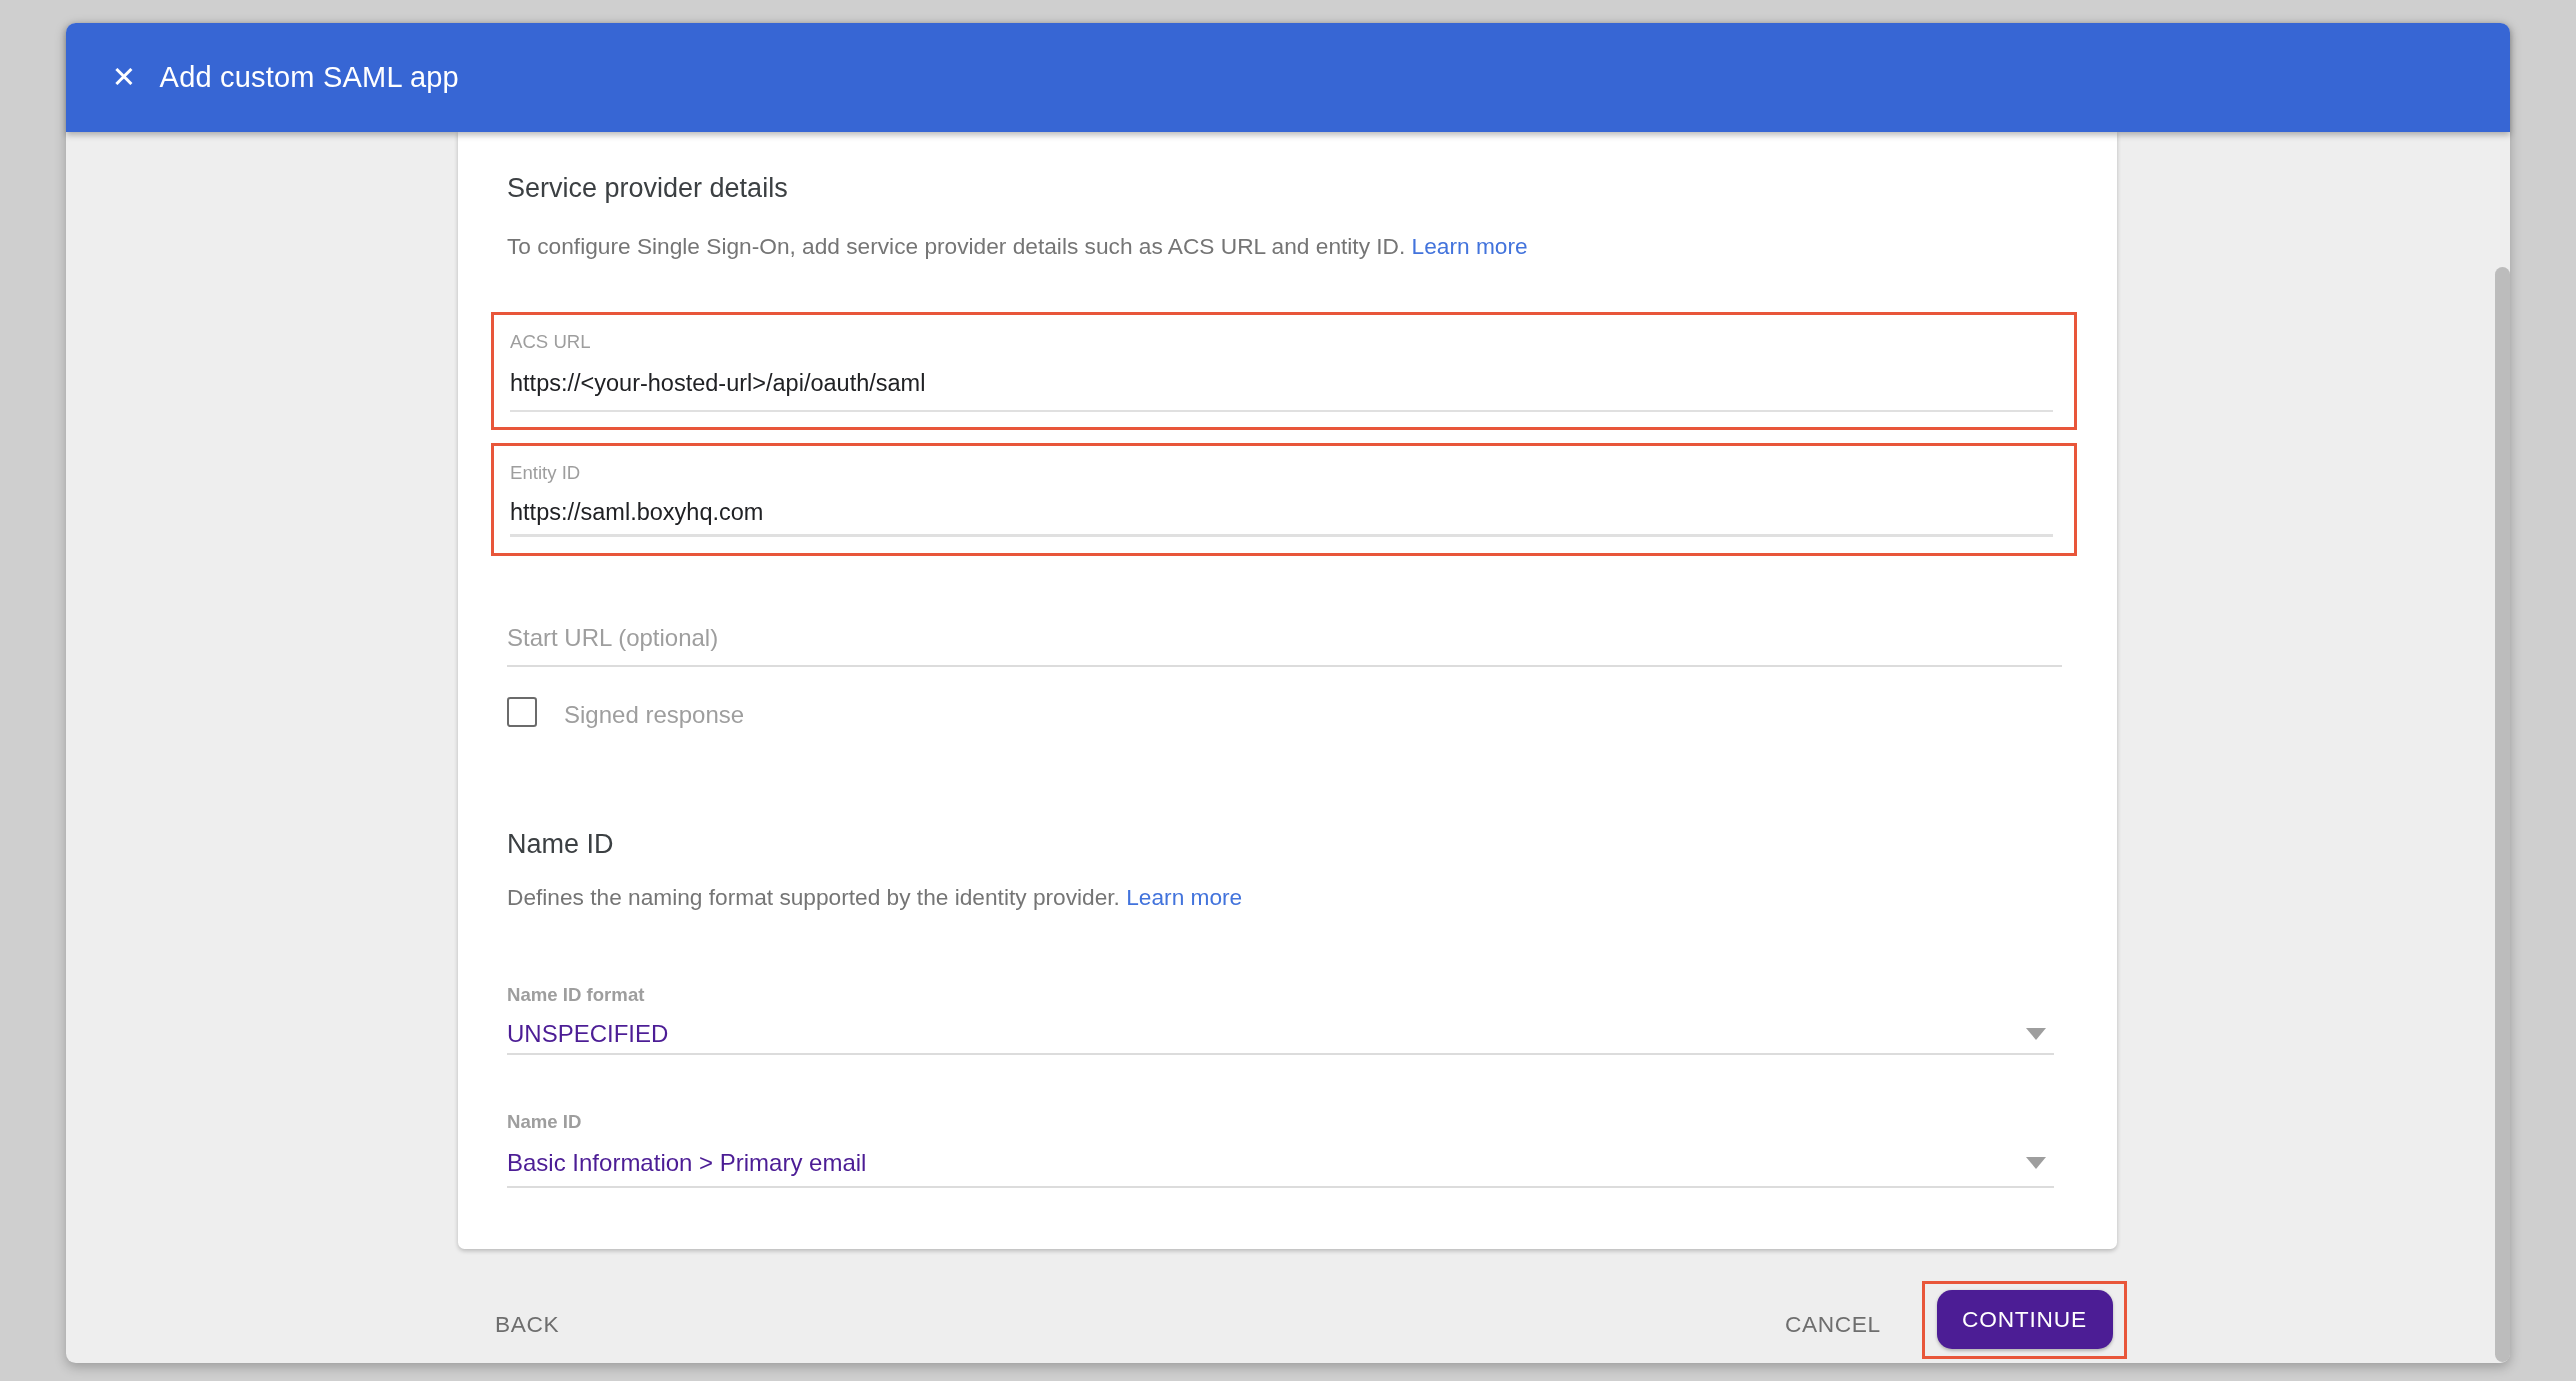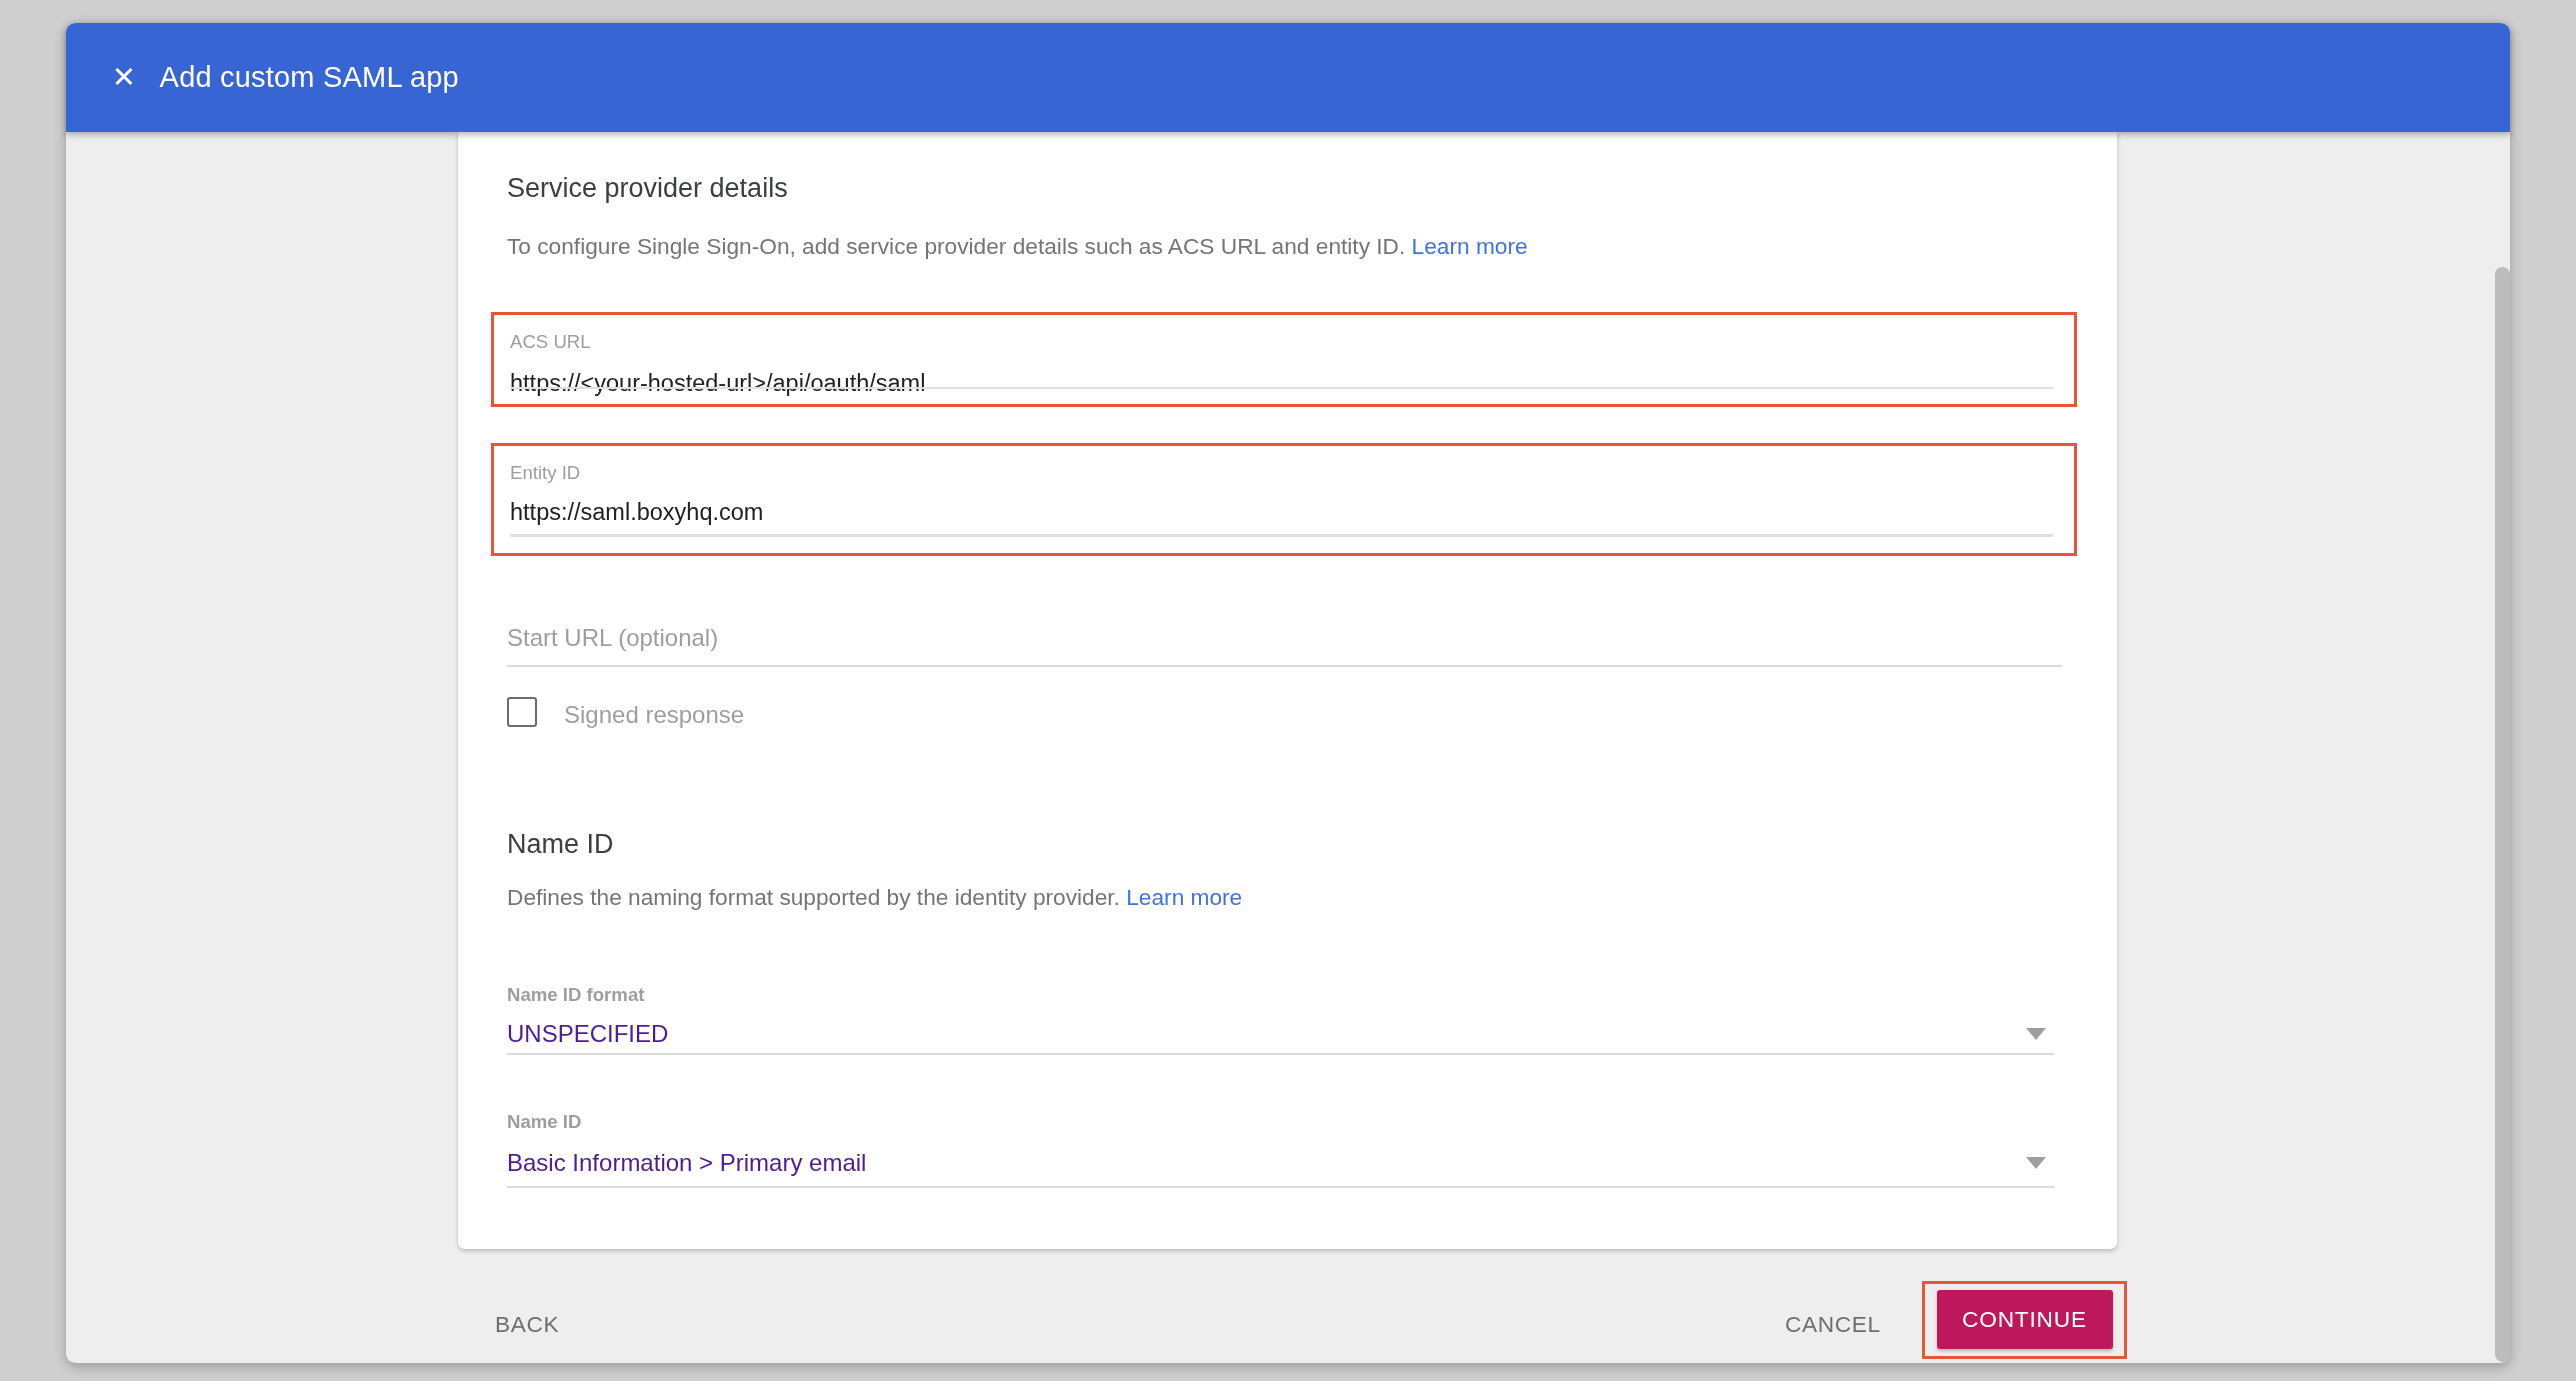--- a/index.html
+++ b/index.html
@@ -158,23 +158,23 @@
   .cancel-btn { left: 1719px; top: 1288px; width: 109px; text-align: left; }
   .continue-outline {
     position: absolute;
     left: 1856px; top: 1258px;
     width: 205px; height: 78px;
     border: 3.2px solid #e8563a;
     display: flex; align-items: center; justify-content: center;
   }
   .continue-btn {
     width: 176px; height: 59px;
-    background: #be185d;
+    background: #4c1d95;
     border: none;
-    border-radius: 3px;
+    border-radius: 15px;
     color: #ffffff;
     font-family: "Liberation Sans", sans-serif;
     font-size: 22.7px;
     font-weight: 500;
     letter-spacing: 0.8px;
     box-shadow: 0 1.6px 3.2px rgba(0,0,0,0.25);
     cursor: pointer;
   }
   
   .scrollbar-thumb {
@@ -199,21 +199,21 @@
 
   <div class="card">
 
     <div class="section-heading" style="top:41px;">Service provider details</div>
 
     <div class="section-desc" style="top:101px;">
       <span>To configure Single Sign-On, add service provider details such as ACS URL and entity ID.</span>
       <span class="link">Learn more</span>
     </div>
 
-    <div class="hl-field" style="top:180px; height:95px;">
+    <div class="hl-field" style="top:180px; height:118px;">
       <div class="field-label">ACS URL</div>
       <div class="field-value">https://&lt;your-hosted-url&gt;/api/oauth/saml</div>
       <div class="field-underline"></div>
     </div>
 
     <div class="hl-field" style="top:311px; height:113px;">
       <div class="field-label">Entity ID</div>
       <div class="field-value" style="top:53px;">https://saml.boxyhq.com</div>
       <div class="field-underline" style="bottom:16px;"></div>
     </div>

